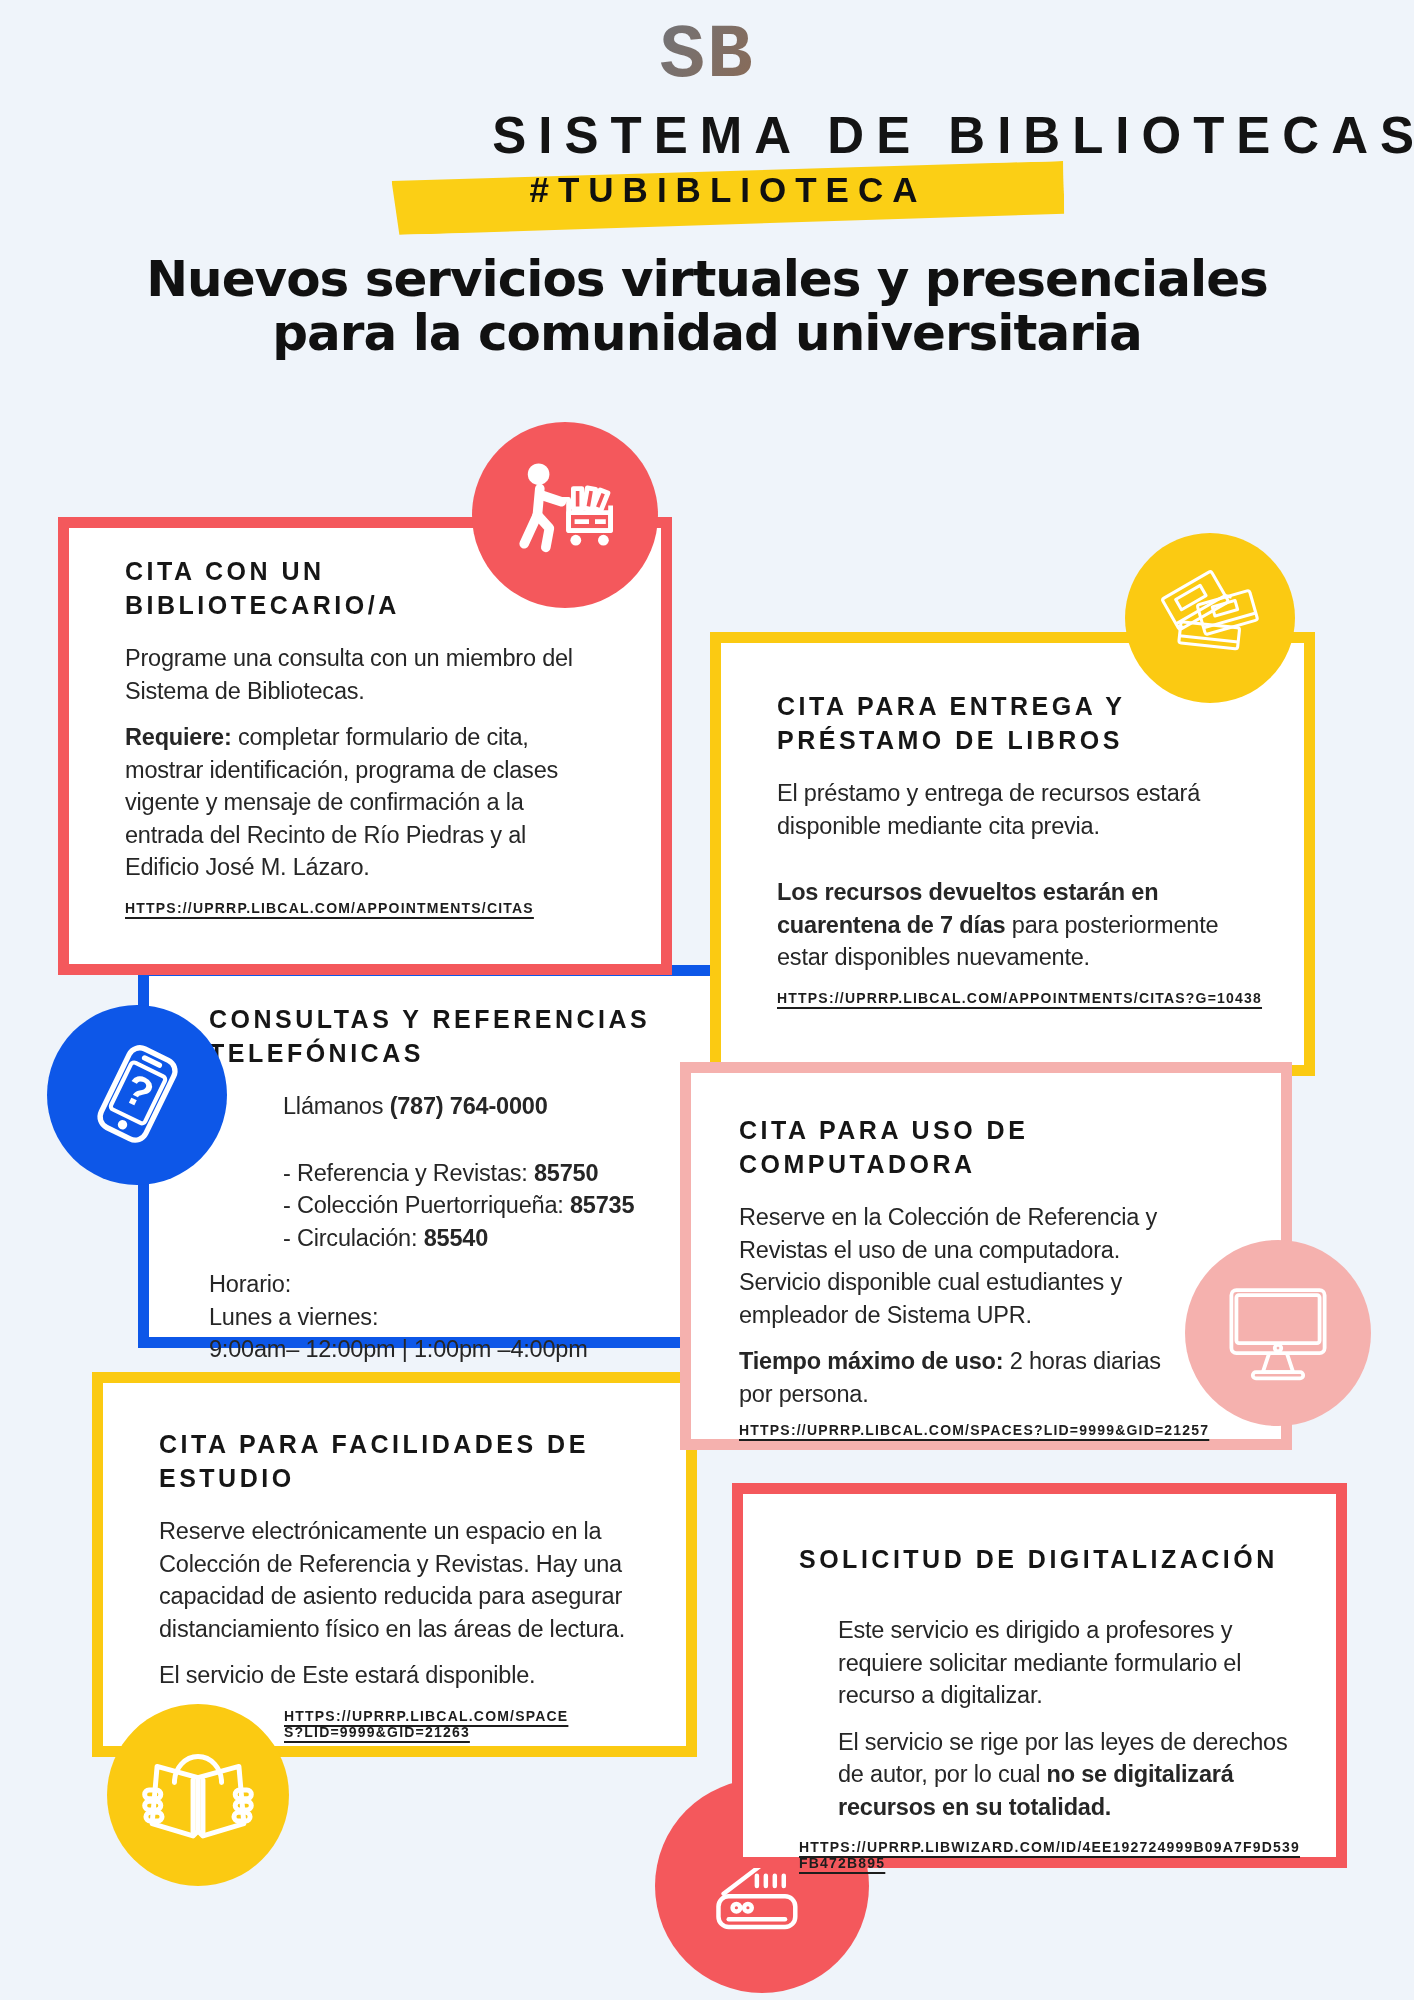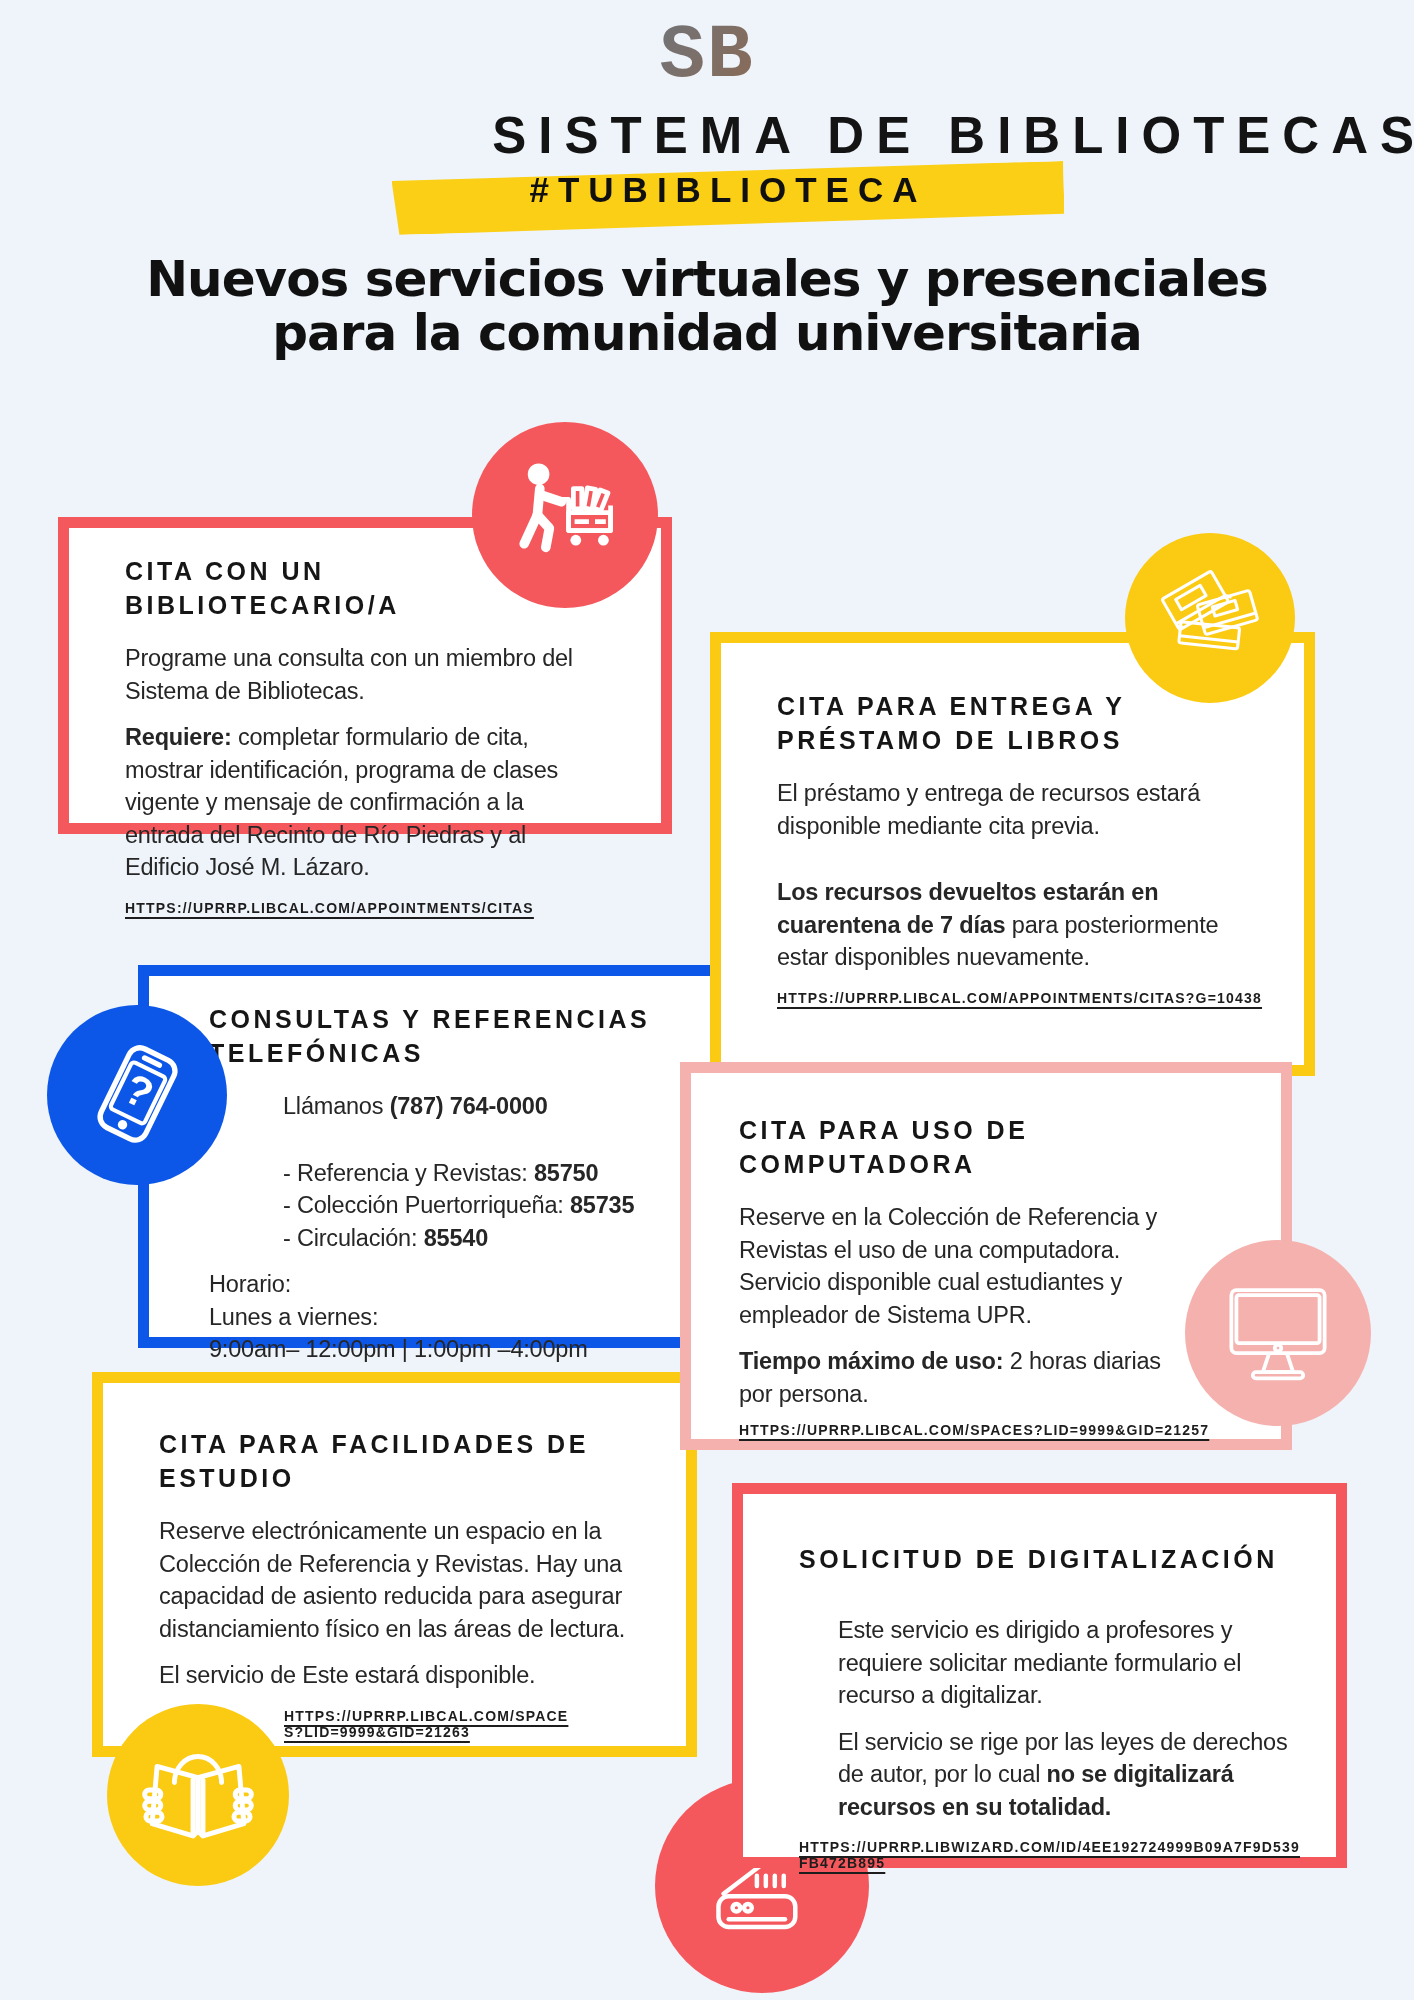--- a/index.html
+++ b/index.html
@@ -49,21 +49,21 @@
     white-space:pre-line;letter-spacing:-0.2px;
   }
   .para .b{font-weight:700;}
   .para.gap{margin-top:34px;}
   .para.indent{margin-left:74px;}
   .card-link{
     display:block;margin-top:16px;font-size:14px;font-weight:700;letter-spacing:1.2px;
     color:#1d1d1d;text-decoration:underline;text-underline-offset:4px;text-decoration-thickness:2px;
     word-break:break-all;cursor:pointer;
   }
-  .card1{left:58px;top:517px;width:614px;height:317px;}
+  .card1{left:58px;top:517px;width:614px;height:458px;}
   .card1 .card-title{max-width:340px;}
   .card1 .para{max-width:470px;}
   .card2{left:710px;top:632px;width:605px;height:444px;padding-top:46px;}
   .card2 .card-title{max-width:400px;}
   .card2 .para{max-width:480px;}
   .card3{left:138px;top:949px;width:609px;height:383px;padding-left:60px;}
   .card3 .card-title{max-width:470px;}
   .card4{left:680px;top:1062px;width:612px;height:388px;padding-top:40px;padding-left:48px;}
   .card4 .card-title{max-width:330px;}
   .card4 .para{max-width:460px;}

